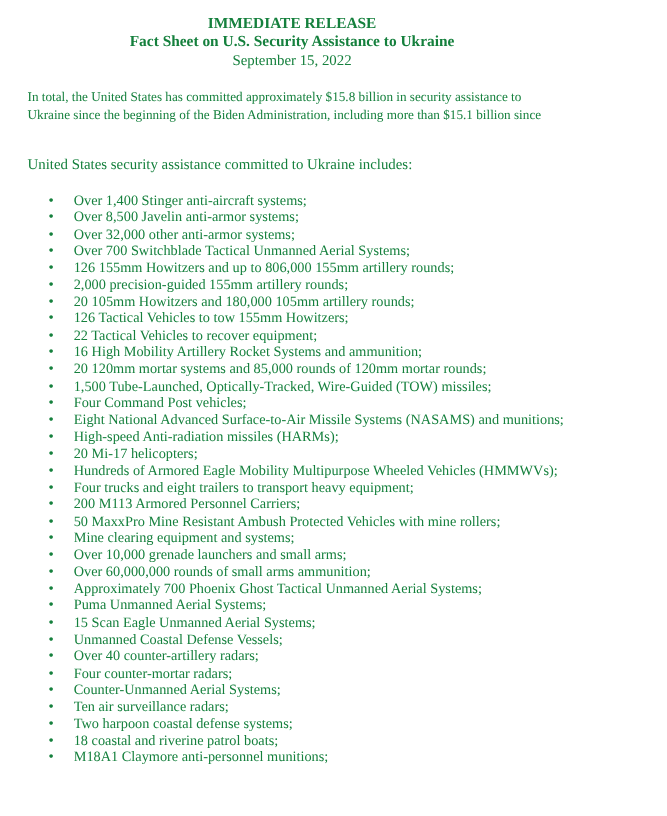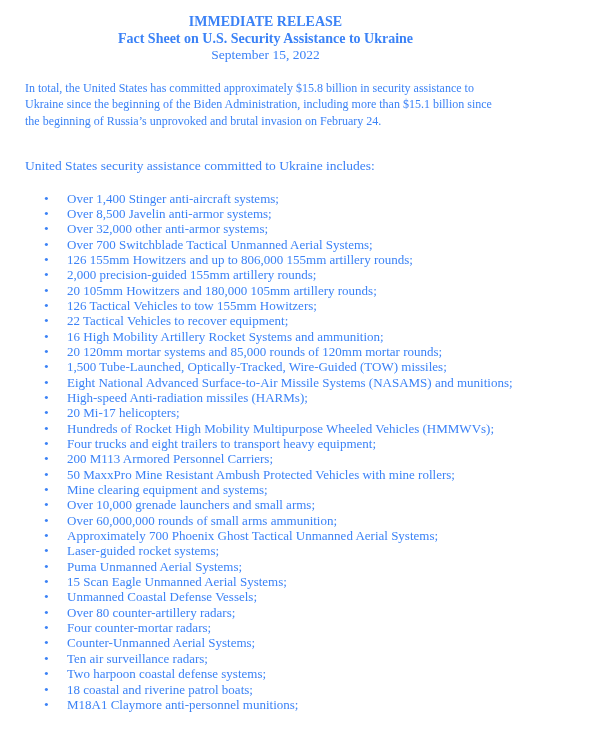--- a/index.html
+++ b/index.html
@@ -6,21 +6,21 @@
     margin: 0;
     padding: 0;
     background: #ffffff;
   }
   .page {
     position: relative;
     width: 534px;
     height: 742px;
     background: #ffffff;
     font-family: "Liberation Serif", "DejaVu Serif", serif;
-    color: #3b82f6;
+    color: #15803d;
     box-sizing: border-box;
     padding: 9px 28px 0 25px;
     overflow: hidden;
   }
   .doc-header {
     text-align: center;
     margin-top: 5px;
   }
   .doc-header .release-line,
   .doc-header .doc-title {
@@ -72,21 +72,20 @@
 
   <div class="doc-header">
     <div class="release-line">IMMEDIATE RELEASE</div>
     <div class="doc-title">Fact Sheet on U.S. Security Assistance to Ukraine</div>
     <div class="doc-date">September 15, 2022</div>
   </div>
 
   <div class="intro">
     <div class="line">In total, the United States has committed approximately $15.8 billion in security assistance to</div>
     <div class="line">Ukraine since the beginning of the Biden Administration, including more than $15.1 billion since</div>
-    <div class="line">the beginning of Russia’s unprovoked and brutal invasion on February 24.</div>
   </div>
 
   <div class="list-intro">United States security assistance committed to Ukraine includes:</div>
 
   <ul class="assistance-list">
       <li>
       <span>Over 1,400 Stinger anti-aircraft systems;</span>
     </li>
       <li>
       <span>Over 8,500 Javelin anti-armor systems;</span>
@@ -115,30 +114,33 @@
       <li>
       <span>16 High Mobility Artillery Rocket Systems and ammunition;</span>
     </li>
       <li>
       <span>20 120mm mortar systems and 85,000 rounds of 120mm mortar rounds;</span>
     </li>
       <li>
       <span>1,500 Tube-Launched, Optically-Tracked, Wire-Guided (TOW) missiles;</span>
     </li>
       <li>
+      <span>Four Command Post vehicles;</span>
+    </li>
+      <li>
       <span>Eight National Advanced Surface-to-Air Missile Systems (NASAMS) and munitions;</span>
     </li>
       <li>
       <span>High-speed Anti-radiation missiles (HARMs);</span>
     </li>
       <li>
       <span>20 Mi-17 helicopters;</span>
     </li>
       <li>
-      <span>Hundreds of Rocket High Mobility Multipurpose Wheeled Vehicles (HMMWVs);</span>
+      <span>Hundreds of Armored Eagle Mobility Multipurpose Wheeled Vehicles (HMMWVs);</span>
     </li>
       <li>
       <span>Four trucks and eight trailers to transport heavy equipment;</span>
     </li>
       <li>
       <span>200 M113 Armored Personnel Carriers;</span>
     </li>
       <li>
       <span>50 MaxxPro Mine Resistant Ambush Protected Vehicles with mine rollers;</span>
     </li>
@@ -148,33 +150,30 @@
       <li>
       <span>Over 10,000 grenade launchers and small arms;</span>
     </li>
       <li>
       <span>Over 60,000,000 rounds of small arms ammunition;</span>
     </li>
       <li>
       <span>Approximately 700 Phoenix Ghost Tactical Unmanned Aerial Systems;</span>
     </li>
       <li>
-      <span>Laser-guided rocket systems;</span>
-    </li>
-      <li>
       <span>Puma Unmanned Aerial Systems;</span>
     </li>
       <li>
       <span>15 Scan Eagle Unmanned Aerial Systems;</span>
     </li>
       <li>
       <span>Unmanned Coastal Defense Vessels;</span>
     </li>
       <li>
-      <span>Over 80 counter-artillery radars;</span>
+      <span>Over 40 counter-artillery radars;</span>
     </li>
       <li>
       <span>Four counter-mortar radars;</span>
     </li>
       <li>
       <span>Counter-Unmanned Aerial Systems;</span>
     </li>
       <li>
       <span>Ten air surveillance radars;</span>
     </li>

